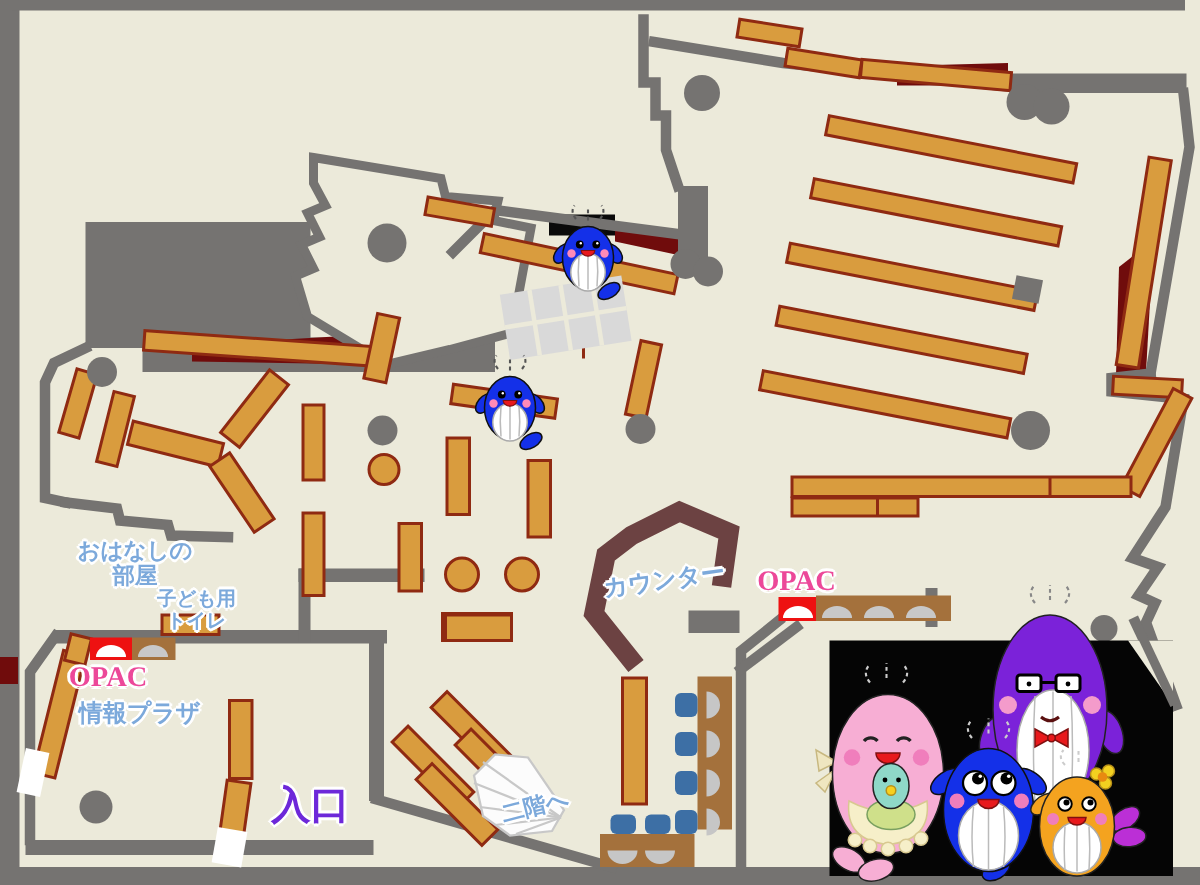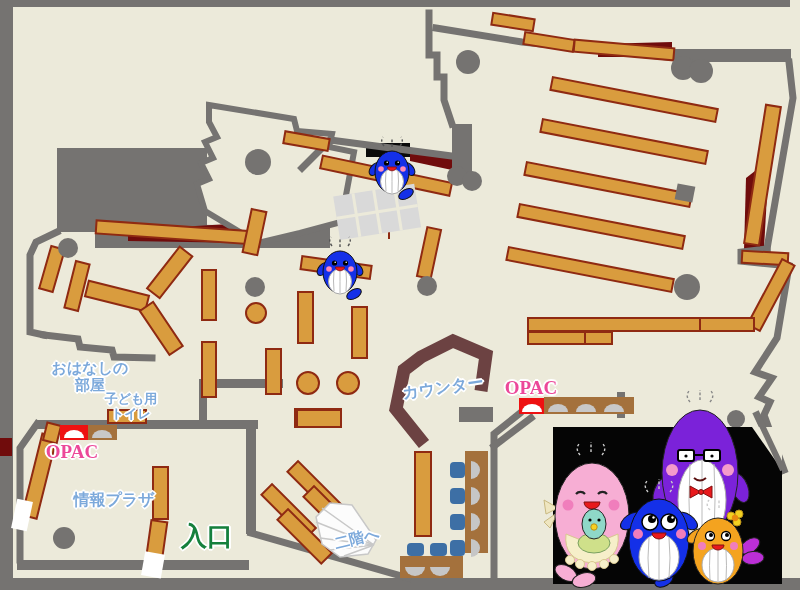--- a/index.html
+++ b/index.html
@@ -4,21 +4,21 @@
 <style>
   html,body{margin:0;padding:0;background:#fff;}
   #stage{position:relative;width:800px;height:590px;overflow:hidden;
          font-family:Liberation Serif, serif;}
   #plan{position:absolute;left:0;top:0;}
   .lbl{position:absolute;font-weight:bold;color:#7CA9DB;white-space:pre-line;
        text-align:center;line-height:1.15;transform:translate(-50%,-50%);
        text-shadow:-2px 0 #fff,2px 0 #fff,0 -2px #fff,0 2px #fff,
                    -1px -1px #fff,1px -1px #fff,-1px 1px #fff,1px 1px #fff;}
   .lbl.red{color:#ec4899;}
-  .lbl.blue-big{color:#15803d;}
+  .lbl.blue-big{color:#6d28d9;}
 </style>
 </head>
 <body>
 
 <div id="stage">
 <svg id="plan" width="800" height="590" viewBox="0 0 800 590">
 
   <rect x="0" y="0" width="800" height="590" fill="#ECEADA"></rect>
 
   <g fill="#757371">
@@ -437,18 +437,18 @@
     <polygon points="752,427 782,427 782,470" fill="#ECEADA"></polygon>
     <line x1="757" y1="415" x2="783" y2="470" stroke="#757371" stroke-width="6"></line>
   </g>
 </svg>
 
 <div class="lbl" style="left:90px;top:377px;font-size:15px;">おはなしの
 部屋</div>
 <div class="lbl" style="left:131px;top:407px;font-size:13px;">子ども用
 トイレ</div>
 <div class="lbl red" style="left:72px;top:452px;font-size:19px;">OPAC</div>
-<div class="lbl" style="left:93px;top:500px;font-size:16px;padding-left:42px;">情報プラザ</div>
+<div class="lbl" style="left:93px;top:477px;font-size:16px;">情報プラザ</div>
 <div class="lbl blue-big" style="left:207px;top:537px;font-size:26px;">入口</div>
 <div class="lbl" style="left:443px;top:388px;font-size:16px;transform:translate(-50%,-50%) rotate(-8deg);">カウンター</div>
 <div class="lbl red" style="left:531px;top:388px;font-size:19px;">OPAC</div>
 <div class="lbl" style="left:357px;top:539px;font-size:15px;white-space:nowrap;transform:translate(-50%,-50%) rotate(-14deg);">二階へ</div>
 </div>
 
 </body></html>

